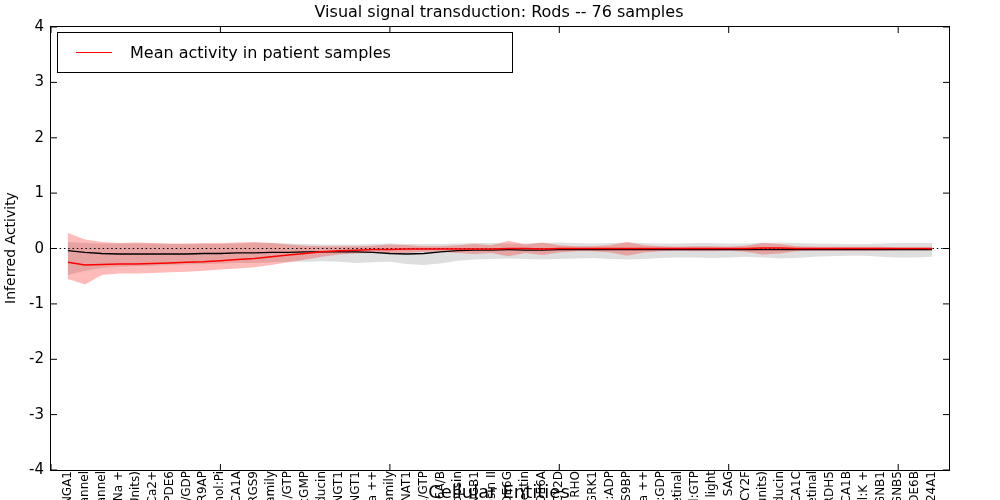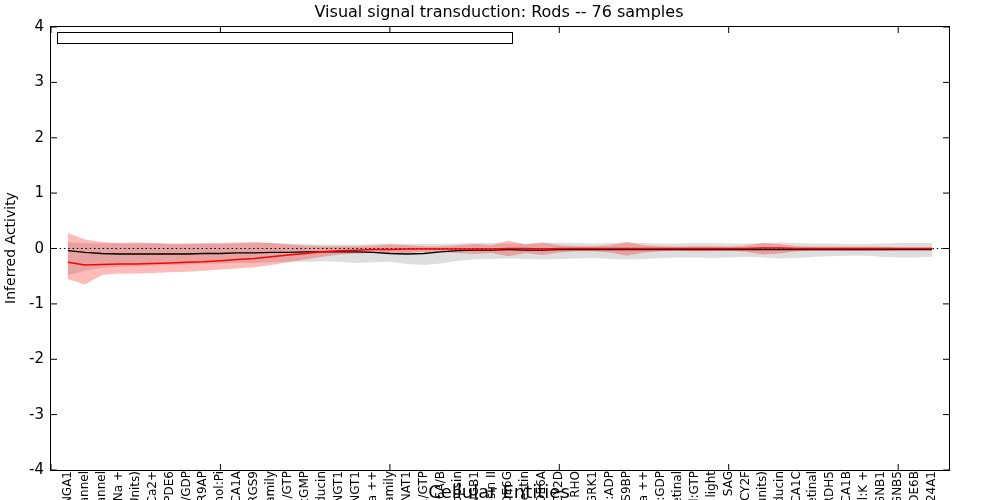--- a/index.html
+++ b/index.html
@@ -106,16 +106,20 @@
       <span class="xentity" style="position: absolute; left: 821.396px; top: 471px;">RDH5</span>
       <span class="xentity" style="position: absolute; left: 838.34px; top: 471px;">GUCA1B</span>
       <span class="xentity" style="position: absolute; left: 855.283px; top: 471px;">mol:K +</span>
       <span class="xentity" style="position: absolute; left: 872.226px; top: 471px;">GNB1</span>
       <span class="xentity" style="position: absolute; left: 889.17px; top: 471px;">GNB5</span>
       <span class="xentity" style="position: absolute; left: 906.113px; top: 471px;">PDE6B</span>
       <span class="xentity" style="position: absolute; left: 923.057px; top: 471px;">SLC24A1</span>
     </div>
 
   <div class="legend">
+    <div class="legend-row">
+      <span class="legend-line" style="border-top-color: rgb(255, 0, 0);"></span>
+      <span class="legend-text">Mean activity in patient samples</span>
+    </div>
   </div>
 
   <div class="xlabel">Cellular Entities</div>
 </div>
 
 </body></html>

